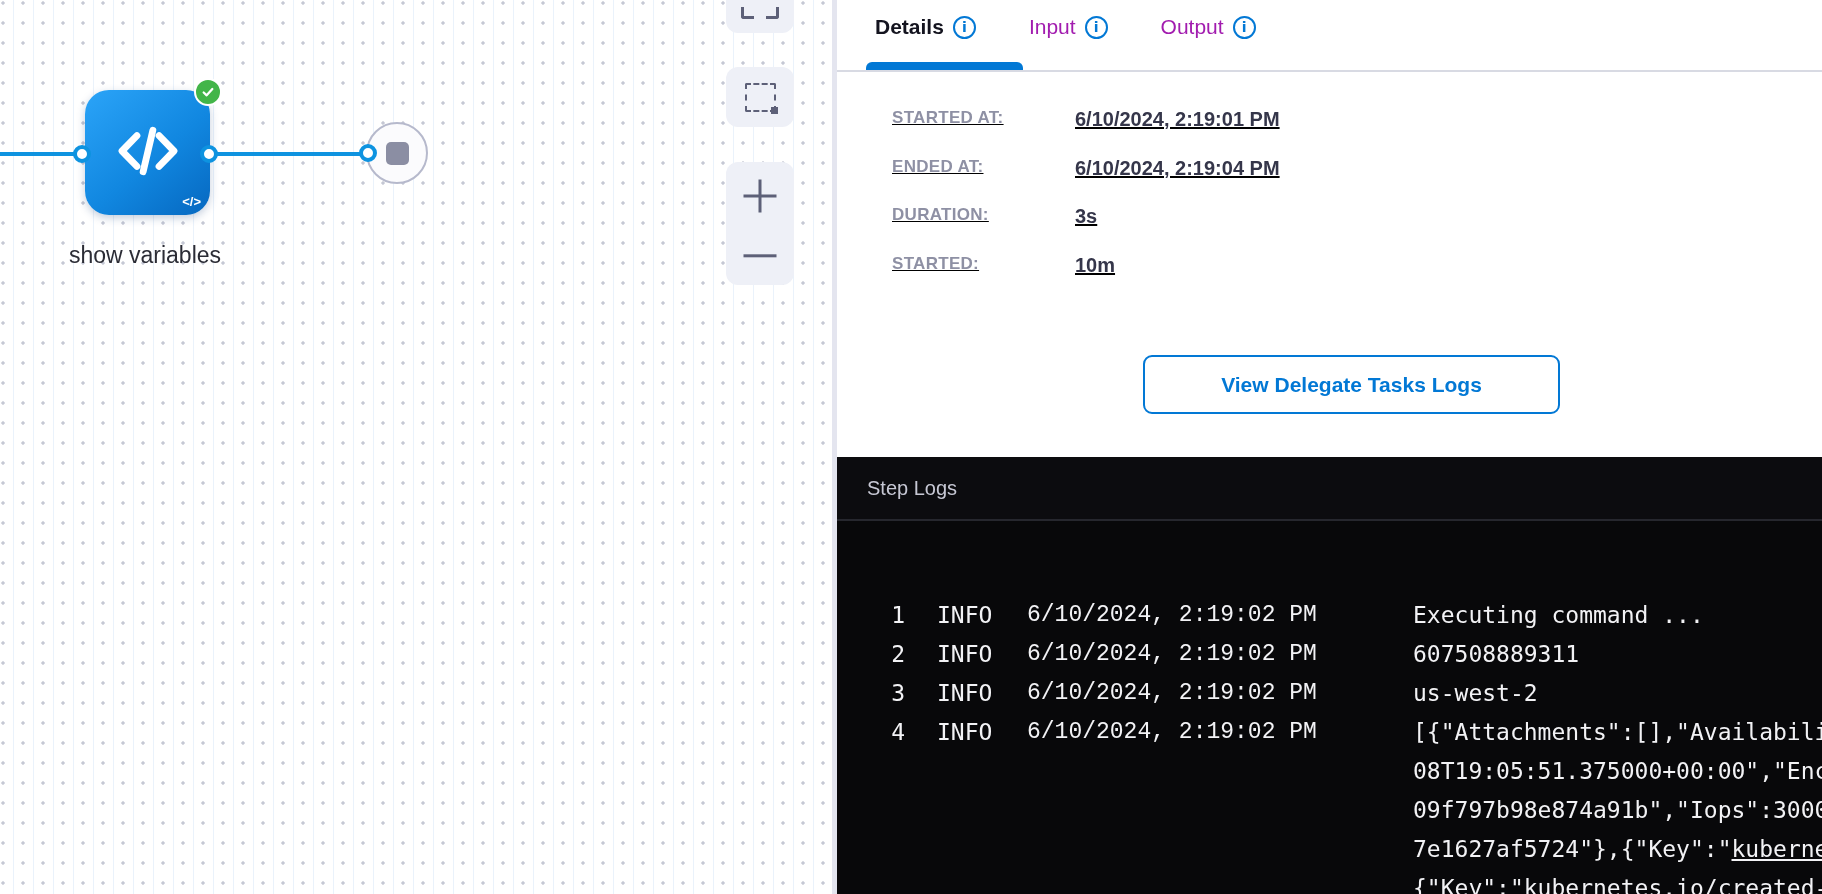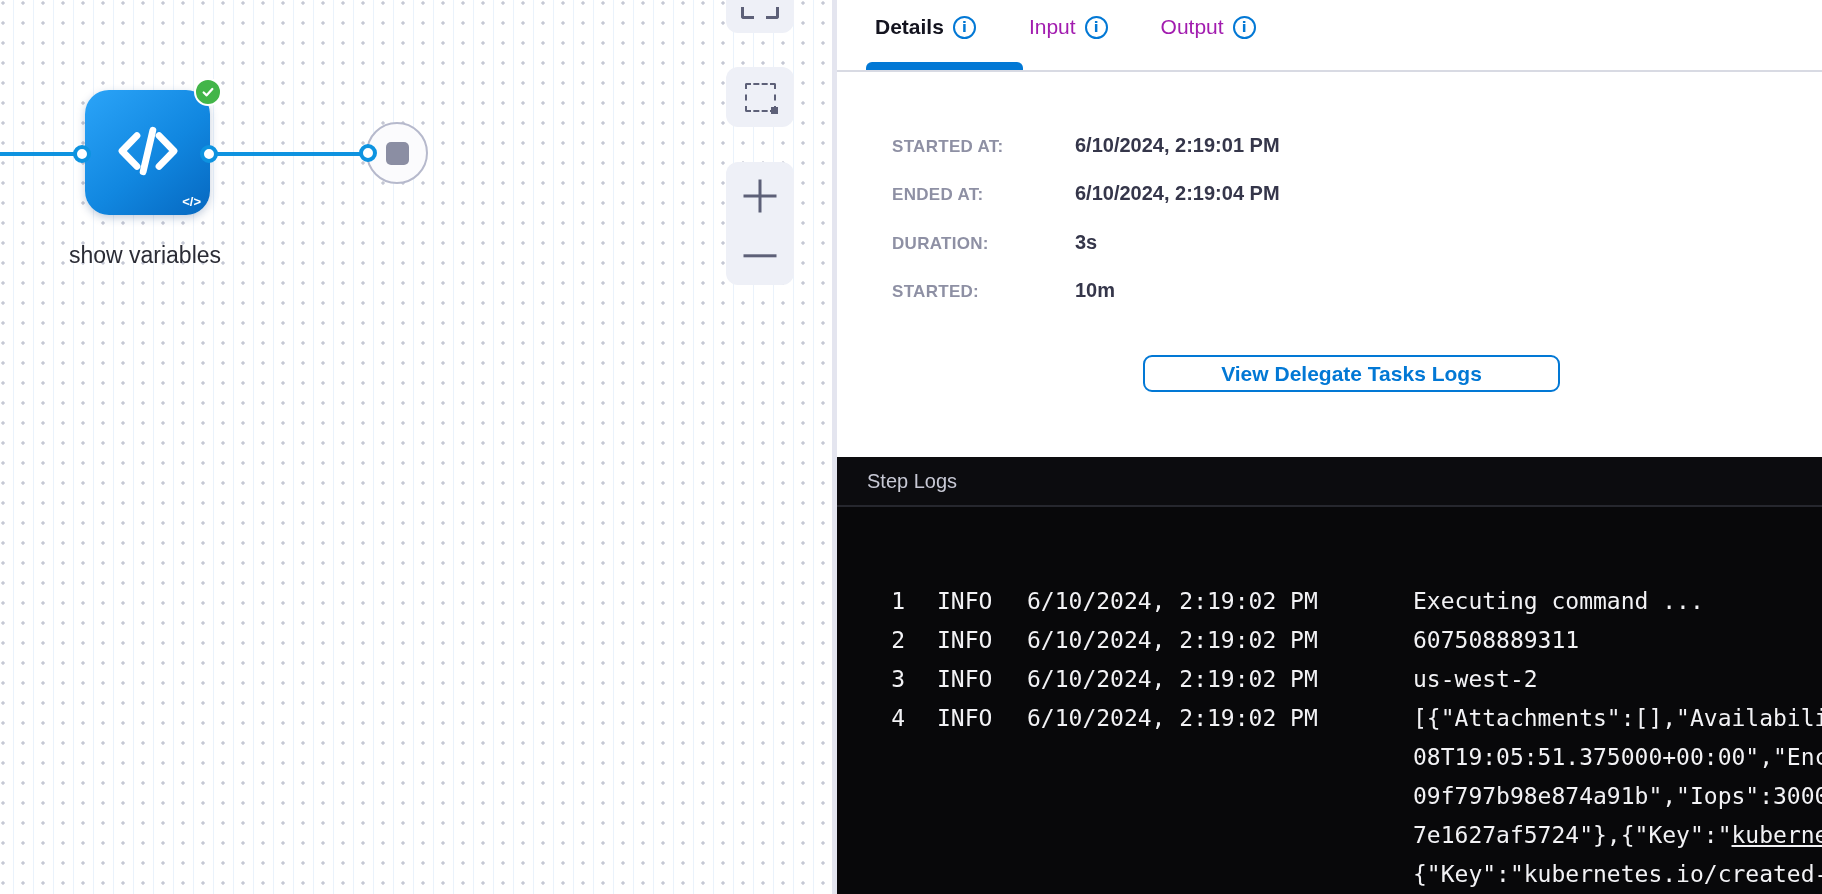--- a/index.html
+++ b/index.html
@@ -66,40 +66,40 @@
   .tab-label { font-size:21px; font-weight:400; color:#a21caf; }
   .tab.active .tab-label { font-weight:700; color:#14141f; }
   .info-icon { width:23px; height:23px; border-radius:50%; border:2px solid #0278d5; color:#0278d5;
     display:flex; align-items:center; justify-content:center; }
   .info-icon:after { content:"i"; font-size:14px; font-weight:bold; font-family:"DejaVu Sans", sans-serif; line-height:1; }
   #tab-underline { position:absolute; left:29px; top:62px; width:157px; height:9px; background:#0278d5;
     border-radius:6px 6px 0 0; }
   #tabs-divider { position:absolute; left:0; top:70px; width:100%; height:2px; background:#d8dae3; }
 
   #fields { position:absolute; left:55px; top:108px; right:0; }
-  .field-row { display:flex; align-items:flex-end; height:48.6px; white-space:nowrap; }
+  .field-row { display:flex; align-items:flex-start; height:48.6px; white-space:nowrap;text-decoration:underline; }
   .field-label { width:183px; flex:0 0 183px; font-size:17px; font-weight:bold; color:#8e90a4; letter-spacing:.3px; }
   .field-value { font-size:20px; font-weight:bold; color:#35364a; white-space:nowrap; }
   .value-link { color:#0278d5; text-decoration:none; cursor:pointer; }
 
-  #delegate-logs-btn { position:absolute; left:306px; top:355px; width:417px; height:37px;
+  #delegate-logs-btn { position:absolute; left:306px; top:355px; width:417px; height:59px;
     background:#fff; border:2px solid #0278d5; border-radius:9px; color:#0278d5;
     font-size:21px; font-weight:bold; font-family:"Liberation Sans", sans-serif; cursor:pointer; }
 
   
   #steplogs { position:absolute; left:837px; top:457px; width:985px; height:437px; background:#08080a; overflow:hidden; }
-  #steplogs-header { height:50px; background:#0c0c0f; border-bottom:2px solid #26272e;
+  #steplogs-header { height:64px; background:#0c0c0f; border-bottom:2px solid #26272e;
     display:flex; align-items:center; padding-left:30px; }
   #steplogs-title { font-size:20px; color:#c7c8d4; }
   #log-body { padding-top:74px; }
   .log-row { display:flex; height:39px; align-items:center; padding-left:48px;
     font-family:"DejaVu Sans Mono", monospace; font-size:23px; color:#f2f2f5; white-space:pre; }
   .log-num   { flex:0 0 20px; text-align:right; margin-right:32px; }
   .log-level { flex:0 0 56px; margin-right:34px; }
-  .log-time  { flex:0 0 292px; margin-right:94px; }
+  .log-time  { flex:0 0 292px; margin-right:94px;font-family:Liberation Mono, monospace; }
   .log-msg   { flex:0 0 auto; }
   .msg-link  { text-decoration:underline; cursor:pointer; }
 </style>
 </head>
 <body>
 
 <div id="stage">
 
   <div id="canvas">
     <div class="connector"></div>

